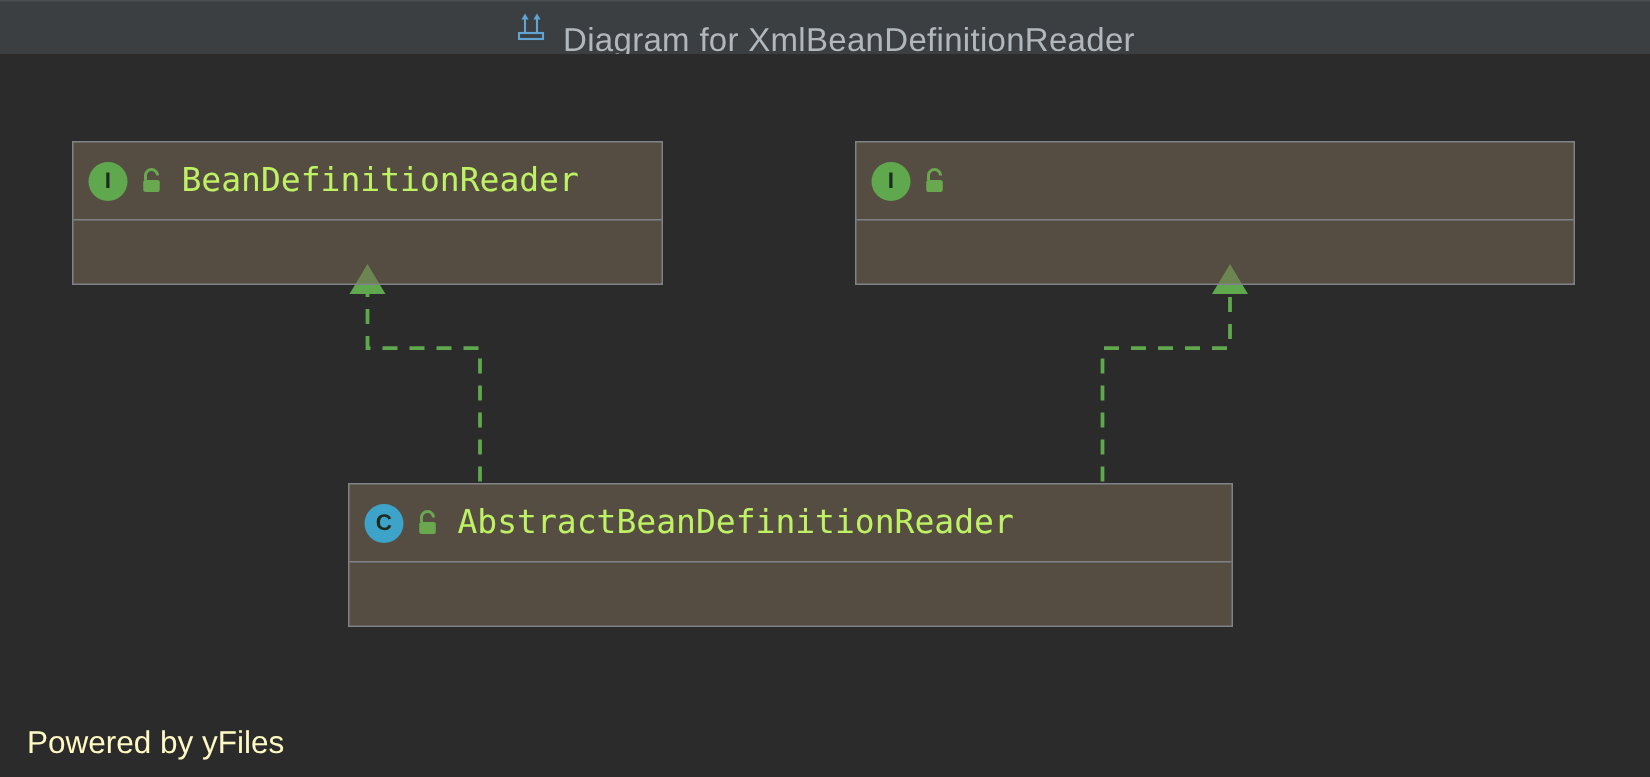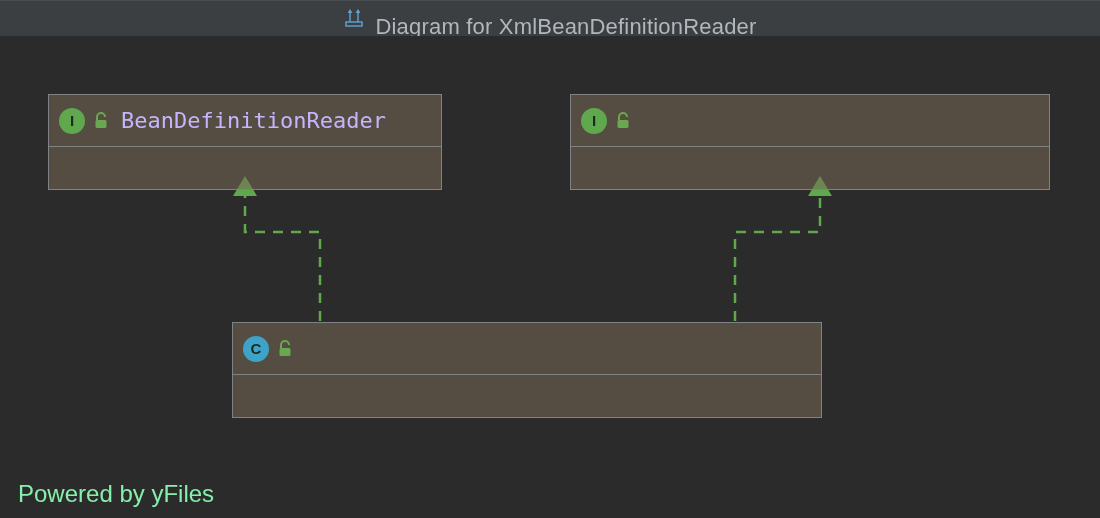--- a/index.html
+++ b/index.html
@@ -89,32 +89,32 @@
   .badge.class     { background: #3da3c9; }
 
   .lock {
     display: inline-flex;
     margin-right: 12px;
     flex: 0 0 auto;
   }
 
   .node-name {
     font-size: 22px;
-    color: #c4b5fd;
+    color: #bef264;
     white-space: nowrap;
     font-family: "Menlo", "Consolas", "DejaVu Sans Mono", monospace;
   }
 
   .footer-note {
     position: absolute;
     left: 18px;
     bottom: 10px;
     font-family: -apple-system, "Segoe UI", Arial, sans-serif;
-    font-size: 24px;
-    color: #86efac;
+    font-size: 21px;
+    color: #fef9c3;
   }
 </style>
 </head>
 <body>
 
 <div class="tab-bar">
   <span class="tab-icon">
     <svg width="22" height="22" viewBox="0 0 22 22">
 
       <rect x="3" y="14" width="16" height="4" fill="none" stroke="#5fa4d3" stroke-width="1.4"></rect>
@@ -174,19 +174,20 @@
     <div class="node-header" style="height:52px;">
       <span class="badge class">
         <span>C</span>
       </span>
       <span class="lock">
         <svg width="16" height="18" viewBox="0 0 16 18">
           <path d="M4 8 V5 a4 4 0 0 1 8 0" fill="none" stroke="#6aa84f" stroke-width="2"></path>
           <rect x="2.5" y="8" width="11" height="8" rx="1.5" fill="#6aa84f"></rect>
         </svg>
       </span>
+      <span class="node-name">AbstractBeanDefinitionReader</span>
     </div>
     <div class="node-body" style="height:44px;"></div>
   </div>
 
   <div class="footer-note">Powered by yFiles</div>
 
 </div>
 
 </body></html>

